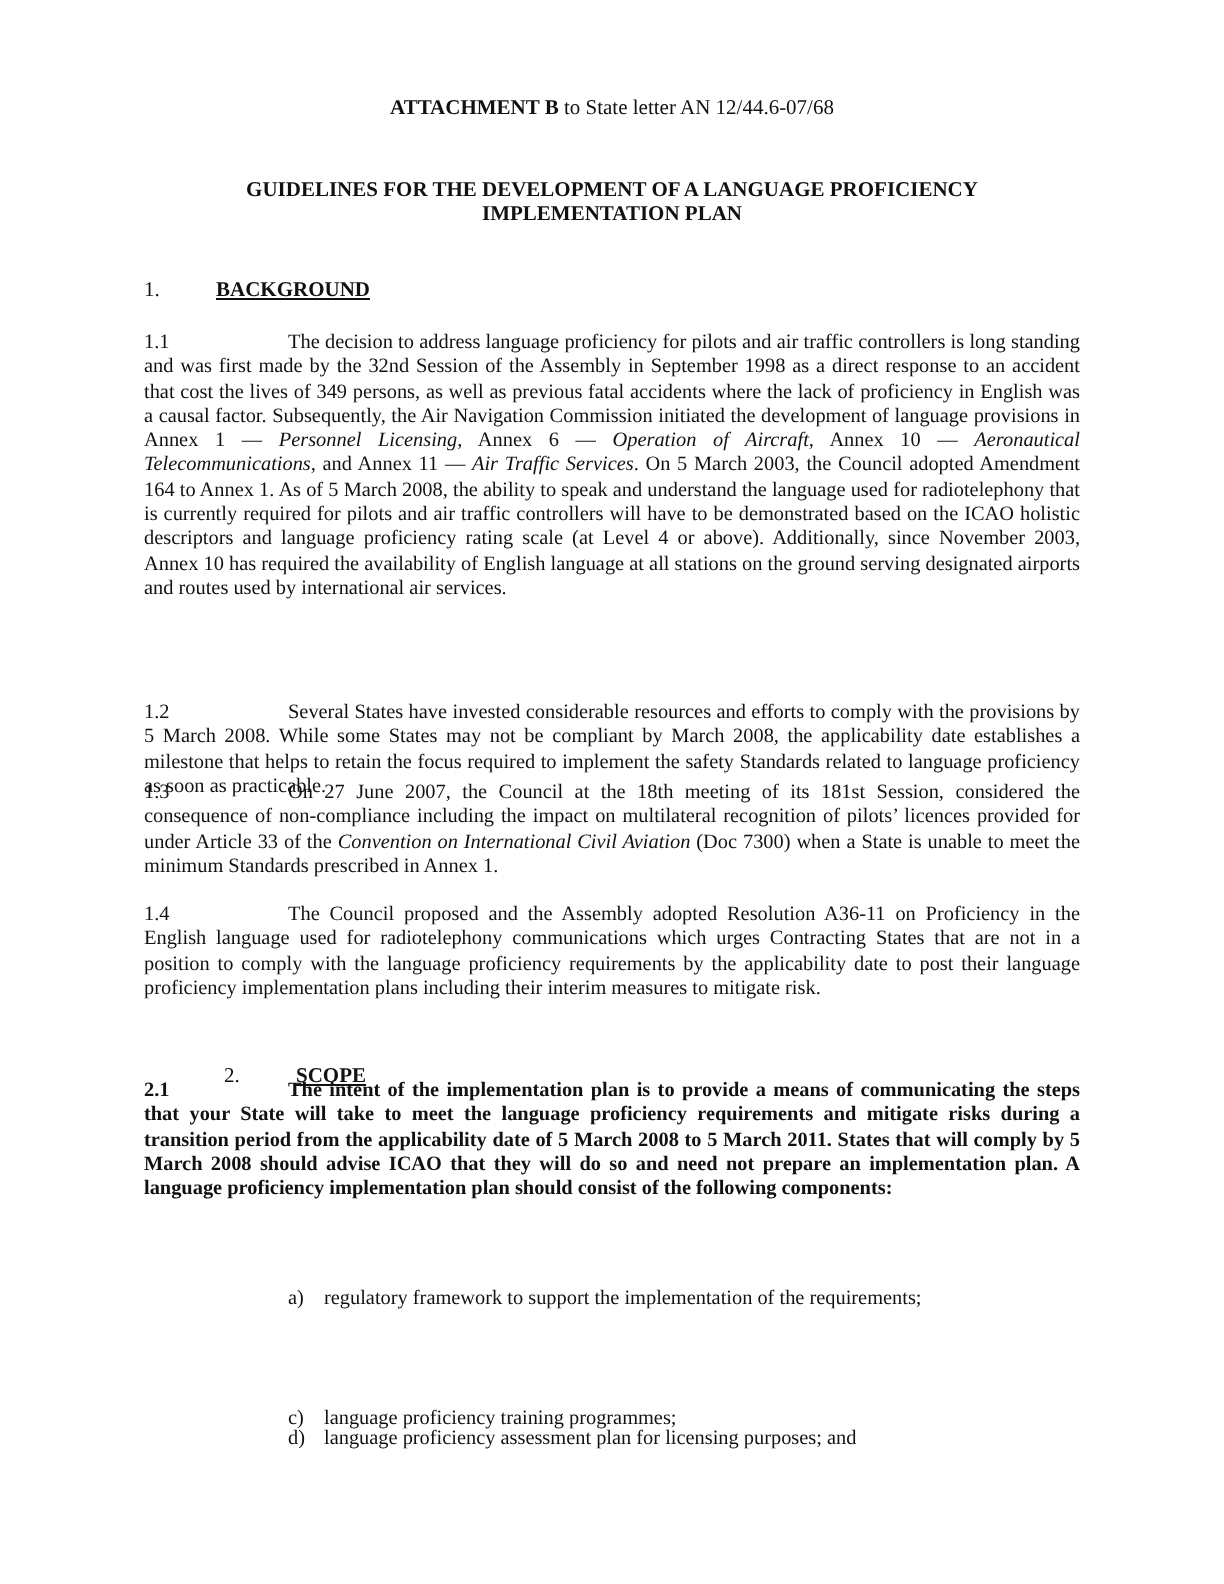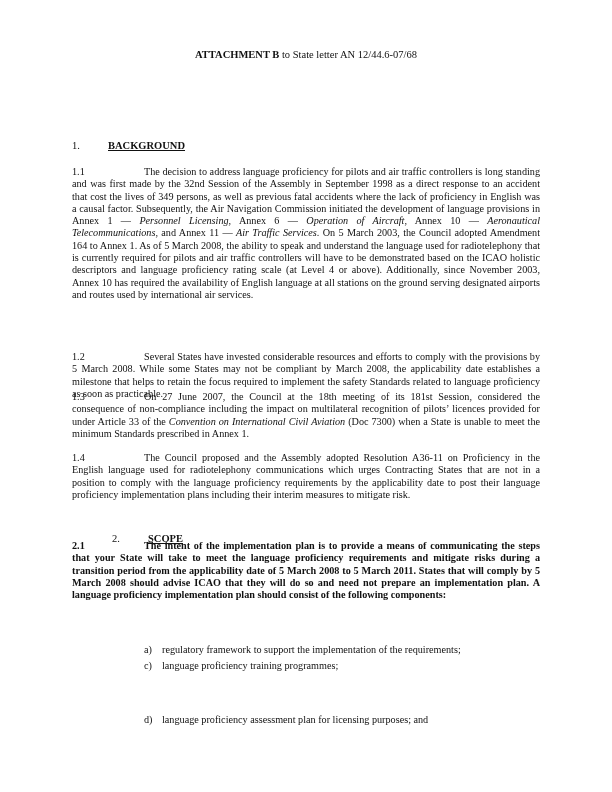--- a/index.html
+++ b/index.html
@@ -34,20 +34,22 @@
 </head>
 <body>
 
 <div class="page">
 
   <div class="attach">
     <b>ATTACHMENT B</b><span> to State letter AN 12/44.6-07/68</span>
   </div>
 
   <div class="title">
+    <div>GUIDELINES FOR THE DEVELOPMENT OF A LANGUAGE PROFICIENCY</div>
+    <div>IMPLEMENTATION PLAN</div>
   </div>
 
   <div class="heading" style="top:140px;">
     <span class="num">1.</span><span>BACKGROUND</span>
   </div>
 
   <div class="para" style="top:166px;">
     <span class="pnum">1.1</span><span>The decision to address language proficiency for pilots and air traffic controllers is long standing and was first made by the 32nd Session of the Assembly in September 1998 as a direct response to an accident that cost the lives of 349 persons, as well as previous fatal accidents where the lack of proficiency in English was a causal factor. Subsequently, the Air Navigation Commission initiated the development of language provisions in Annex 1 — </span><i>Personnel Licensing</i><span>, Annex 6 — </span><i>Operation of Aircraft</i><span>, Annex 10 — </span><i>Aeronautical Telecommunications</i><span>, and Annex 11 — </span><i>Air Traffic Services</i><span>. On 5 March 2003, the Council adopted Amendment 164 to Annex 1. As of 5 March 2008, the ability to speak and understand the language used for radiotelephony that is currently required for pilots and air traffic controllers will have to be demonstrated based on the ICAO holistic descriptors and language proficiency rating scale (at Level 4 or above). Additionally, since November 2003, Annex 10 has required the availability of English language at all stations on the ground serving designated airports and routes used by international air services.</span>
   </div>
 
@@ -67,20 +69,20 @@
     <span class="num">2.</span><span>SCOPE</span>
   </div>
 
   <div class="para" style="top:540px;font-weight:bold;">
     <span class="pnum">2.1</span><span>The intent of the implementation plan is to provide a means of communicating the steps that your State will take to meet the language proficiency requirements and mitigate risks during a transition period from the applicability date of 5 March 2008 to 5 March 2011. States that will comply by 5 March 2008 should advise ICAO that they will do so and need not prepare an implementation plan. A language proficiency implementation plan should consist of the following components:</span>
   </div>
 
   <div class="list-item" style="top:644px;">
     <span class="lbl">a)</span><span>regulatory framework to support the implementation of the requirements;</span>
   </div>
-  <div class="list-item" style="top:660px;">
+  <div class="list-item" style="top:704px;">
     <span class="lbl">c)</span><span>language proficiency training programmes;</span>
   </div>
   <div class="list-item" style="top:714px;">
     <span class="lbl">d)</span><span>language proficiency assessment plan for licensing purposes; and</span>
   </div>
 
 </div>
 
 </body></html>

